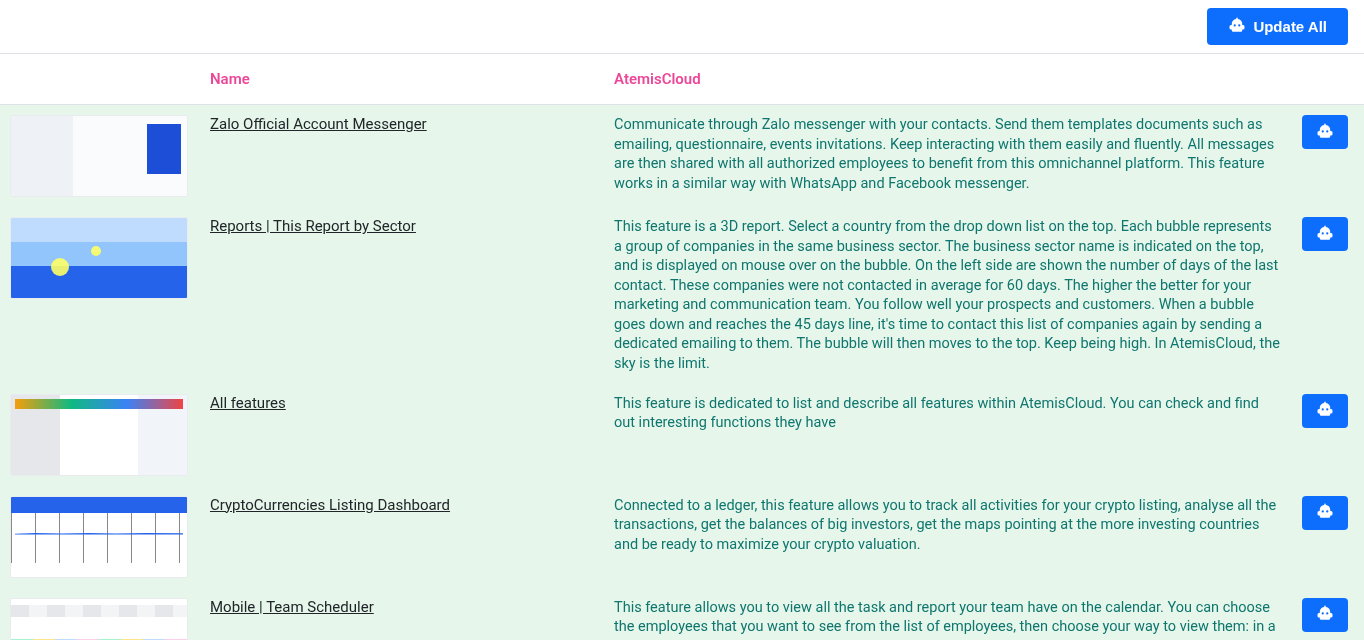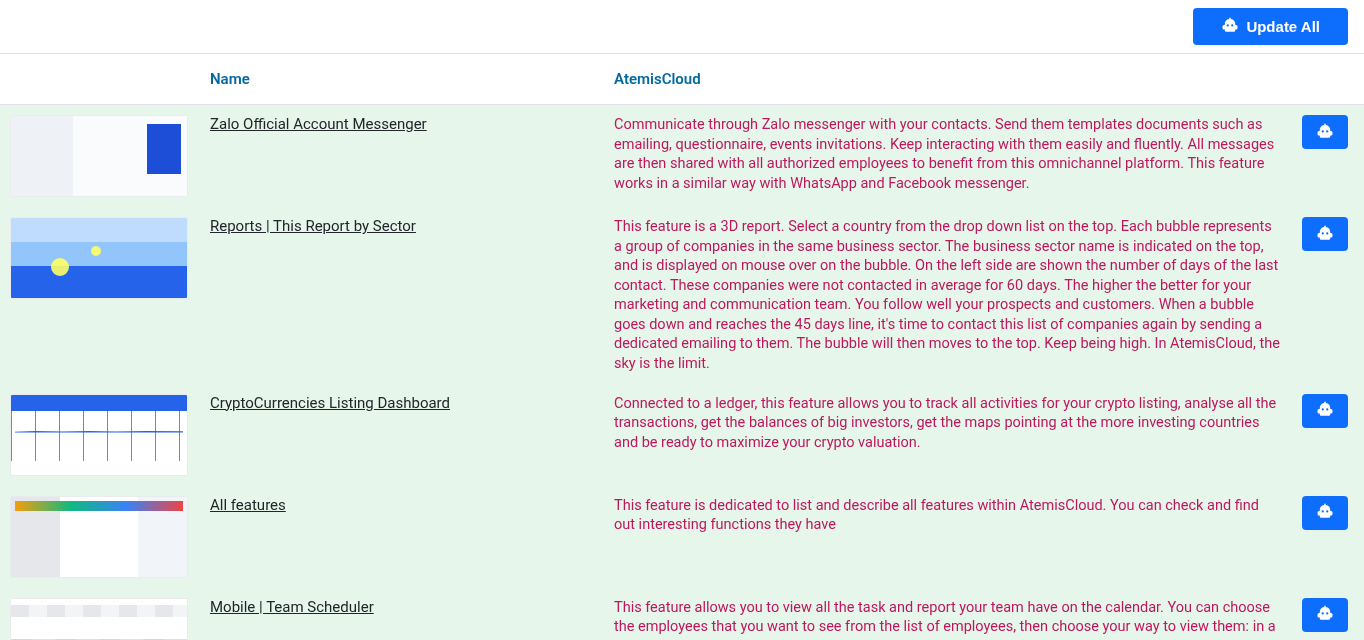--- a/index.html
+++ b/index.html
@@ -16,21 +16,21 @@
   .top-bar {
     display: flex;
     justify-content: flex-end;
     padding: 8px 16px;
   }
   .btn-primary {
     background: #0d6efd;
     color: #fff;
     border: none;
     border-radius: 4px;
-    padding: 8px 28px;
+    padding: 8px 21px;
     font-size: 15px;
     font-weight: 600;
     display: inline-flex;
     align-items: center;
     gap: 7px;
     cursor: pointer;
   }
   .btn-primary svg { width: 18px; height: 18px; fill: #fff; }
   .icon-btn {
     background: #0d6efd;
@@ -50,21 +50,21 @@
     border-collapse: collapse;
     table-layout: fixed;
   }
   table.main thead th {
     text-align: left;
     padding: 16px 10px;
     font-weight: 600;
     font-size: 15px;
     border-top: 1px solid #dee2e6;
     border-bottom: 1px solid #dee2e6;
-    color: #0369a1;
+    color: #ec4899;
   }
   table.main tbody td {
     padding: 10px;
     vertical-align: top;
     background: #e6f6eb;
   }
   col.thumb-col  { width: 200px; }
   col.name-col   { width: 404px; }
   col.desc-col   { width: auto; }
   col.action-col { width: 72px; }
@@ -78,21 +78,21 @@
     overflow: hidden;
     display: block;
   }
   .name-cell {
     font-size: 15px;
     color: #212529;
     text-decoration: underline;
   }
   .desc-cell {
     font-size: 14.5px;
-    color: #be185d;
+    color: #0f766e;
     line-height: 1.35;
     padding-right: 24px;
   }
   .action-cell {
     padding-top: 10px;
   }
 
   
   .thumb-inner { width: 100%; height: 100%; position: relative; background: #fff; }
   
@@ -190,55 +190,55 @@
         <button class="icon-btn">
           <span><svg>
                 <use href="#robot"></use>
               </svg></span>
         </button>
       </td>
     </tr>
     <tr>
       <td>
           <div class="thumb">
+            <div class="thumb-inner t3"></div>
+          </div>
+        </td>
+      <td class="name-cell"><span>All features</span></td>
+      <td class="desc-cell"><span>This feature is dedicated to list and describe all features within AtemisCloud.  You can check and find out interesting functions they have</span></td>
+      <td class="action-cell">
+        <button class="icon-btn">
+          <span><svg>
+                <use href="#robot"></use>
+              </svg></span>
+        </button>
+      </td>
+    </tr>
+    <tr>
+      <td>
+          <div class="thumb">
             <div class="thumb-inner t2">
               <div class="bar"></div>
               <div class="chart"></div>
             </div>
           </div>
         </td>
       <td class="name-cell"><span>CryptoCurrencies Listing Dashboard</span></td>
       <td class="desc-cell"><span>Connected to a ledger, this feature allows you to track all activities for your crypto listing, analyse all the transactions, get the balances of big investors, get the maps pointing at the more investing countries and be ready to maximize your crypto valuation.</span></td>
       <td class="action-cell">
         <button class="icon-btn">
           <span><svg>
                 <use href="#robot"></use>
               </svg></span>
         </button>
       </td>
     </tr>
     <tr>
       <td>
           <div class="thumb">
-            <div class="thumb-inner t3"></div>
-          </div>
-        </td>
-      <td class="name-cell"><span>All features</span></td>
-      <td class="desc-cell"><span>This feature is dedicated to list and describe all features within AtemisCloud.  You can check and find out interesting functions they have</span></td>
-      <td class="action-cell">
-        <button class="icon-btn">
-          <span><svg>
-                <use href="#robot"></use>
-              </svg></span>
-        </button>
-      </td>
-    </tr>
-    <tr>
-      <td>
-          <div class="thumb">
             <div class="thumb-inner t4"></div>
           </div>
         </td>
       <td class="name-cell"><span>Mobile | Team Scheduler</span></td>
       <td class="desc-cell"><span>This feature allows you to view all the task and report your team have on the calendar. You can choose the employees that you want to see from the list of employees, then choose your way to view them: in a</span></td>
       <td class="action-cell">
         <button class="icon-btn">
           <span><svg>
                 <use href="#robot"></use>
               </svg></span>

